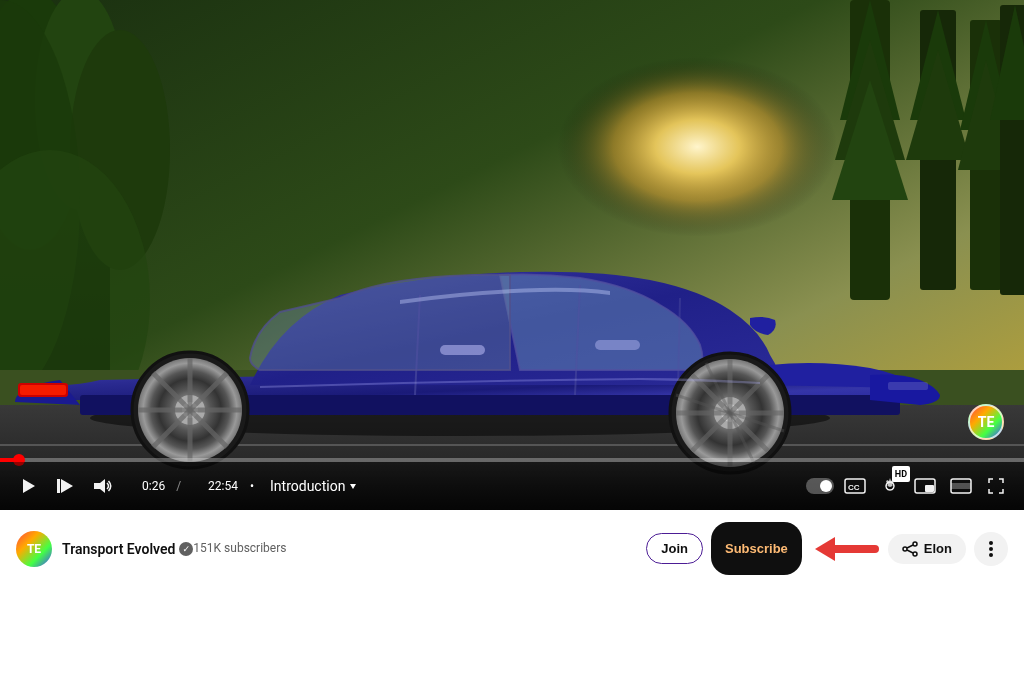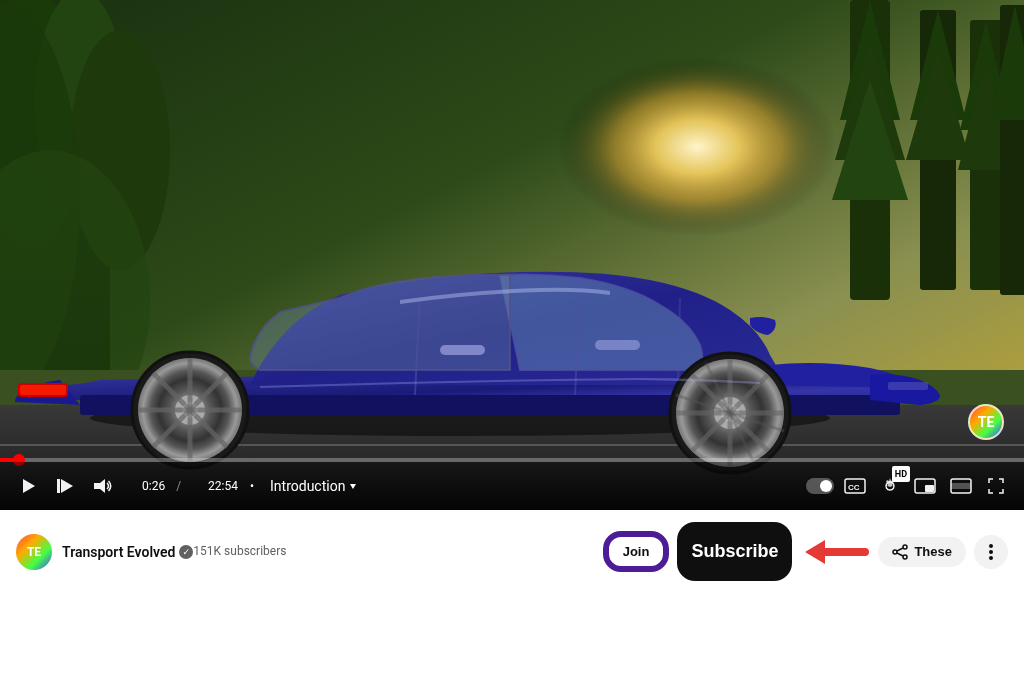--- a/index.html
+++ b/index.html
@@ -232,38 +232,38 @@
 
     .action-buttons {
       display: flex;
       align-items: center;
       gap: 8px;
       margin-left: auto;
     }
 
     .join-btn {
       background: none;
-      border: 6px solid #4c1d95;
+      border: 1px solid #4c1d95;
       border-radius: 18px;
       padding: 7px 14px;
       font-size: 13px;
       font-weight: 600;
       cursor: pointer;
       color: #0f0f0f;
     }
 
     .subscribe-btn {
       background: #0f0f0f;
       border: none;
       border-radius: 18px;
       padding: 19px 14px;
-      font-size: 18px;
+      font-size: 13px;
       font-weight: 600;
       cursor: pointer;
-      color: #ffffff;
+      color: #fdba74;
     }
 
     .like-btn-group {
       display: flex;
       align-items: center;
       background: #f2f2f2;
       border-radius: 18px;
       overflow: hidden;
     }
 
@@ -608,21 +608,21 @@
 
 
         <button class="share-btn">
           <svg width="16" height="16" viewBox="0 0 16 16" fill="none" stroke="#0f0f0f" stroke-width="1.5">
             <circle cx="13" cy="3" r="2"></circle>
             <circle cx="3" cy="8" r="2"></circle>
             <circle cx="13" cy="13" r="2"></circle>
             <line x1="5" y1="7" x2="11" y2="4"></line>
             <line x1="5" y1="9" x2="11" y2="12"></line>
           </svg>
-          <span>These</span>
+          <span>Elon</span>
         </button>
 
 
         <button class="more-btn">
           <svg width="4" height="18" viewBox="0 0 4 18" fill="#0f0f0f">
             <circle cx="2" cy="3" r="2"></circle>
             <circle cx="2" cy="9" r="2"></circle>
             <circle cx="2" cy="15" r="2"></circle>
           </svg>
         </button>

